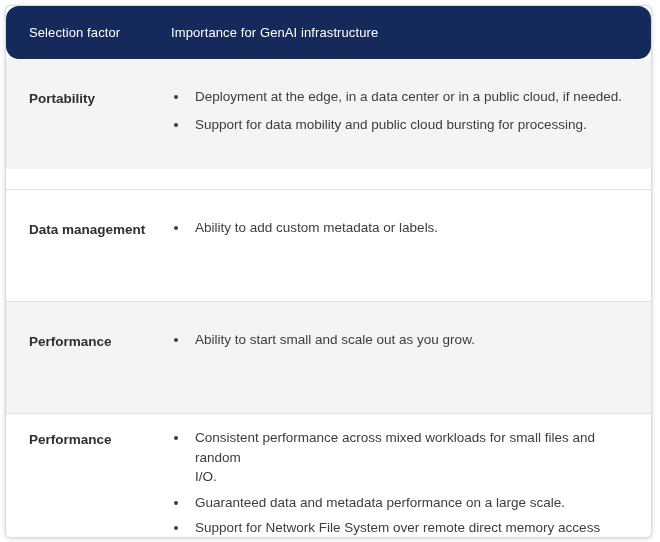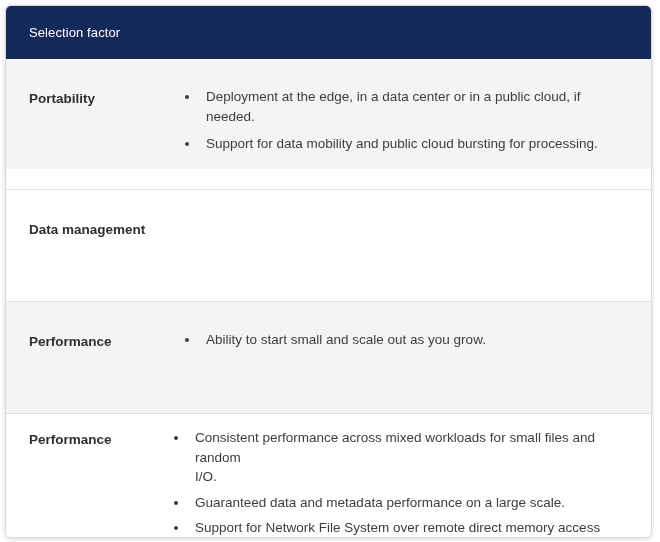--- a/index.html
+++ b/index.html
@@ -32,30 +32,31 @@
   .thead {
     flex: 0 0 53px;
     background: #16295B;
     color: #ffffff;
     display: grid;
     grid-template-columns: 140px 1fr;
     align-items: center;
     padding-left: 23px;
     font-size: 13px;
     letter-spacing: 0.1px;
+    border-radius: 13px;
   }
   .thead .th2 { padding-left: 2px; }
   .trow {
     display: grid;
     grid-template-columns: 140px 1fr;
     padding: 28px 24px 0 23px;
     box-sizing: border-box;
     background: #ffffff;
   }
-  .trow.alt { background: #f4f4f4; gap: 11px; }
+  .trow.alt { background: #f4f4f4; }
   .trow + .trow { border-top: 1px solid #e2e2e2; }
   .r1 { flex: 0 0 110px; }
   .r2 { flex: 0 0 112px; margin-top: 20px; }
   .r3 { flex: 0 0 112px; }
   .r4 { flex: 1 1 auto; padding-top: 14px; }
   .factor {
     font-size: 13.5px;
     font-weight: 700;
     color: #2f2f2f;
     line-height: 24px;
@@ -88,33 +89,35 @@
   }
 </style>
 </head>
 <body>
 
 <div class="page">
   <div class="table-card">
 
     <div class="thead">
       <div class="th1">Selection factor</div>
+      <div class="th2">Importance for GenAI infrastructure</div>
     </div>
 
     <div class="trow alt r1">
       <div class="factor">Portability</div>
       <ul class="bullets">
         <li>Deployment at the edge, in a data center or in a public cloud, if needed.</li>
         <li>Support for data mobility and public cloud bursting for processing.</li>
       </ul>
     </div>
 
     <div class="trow r2">
       <div class="factor">Data management</div>
       <ul class="bullets">
+        <li>Ability to add custom metadata or labels.</li>
       </ul>
     </div>
 
     <div class="trow alt r3">
       <div class="factor">Performance</div>
       <ul class="bullets">
         <li>Ability to start small and scale out as you grow.</li>
       </ul>
     </div>
 

